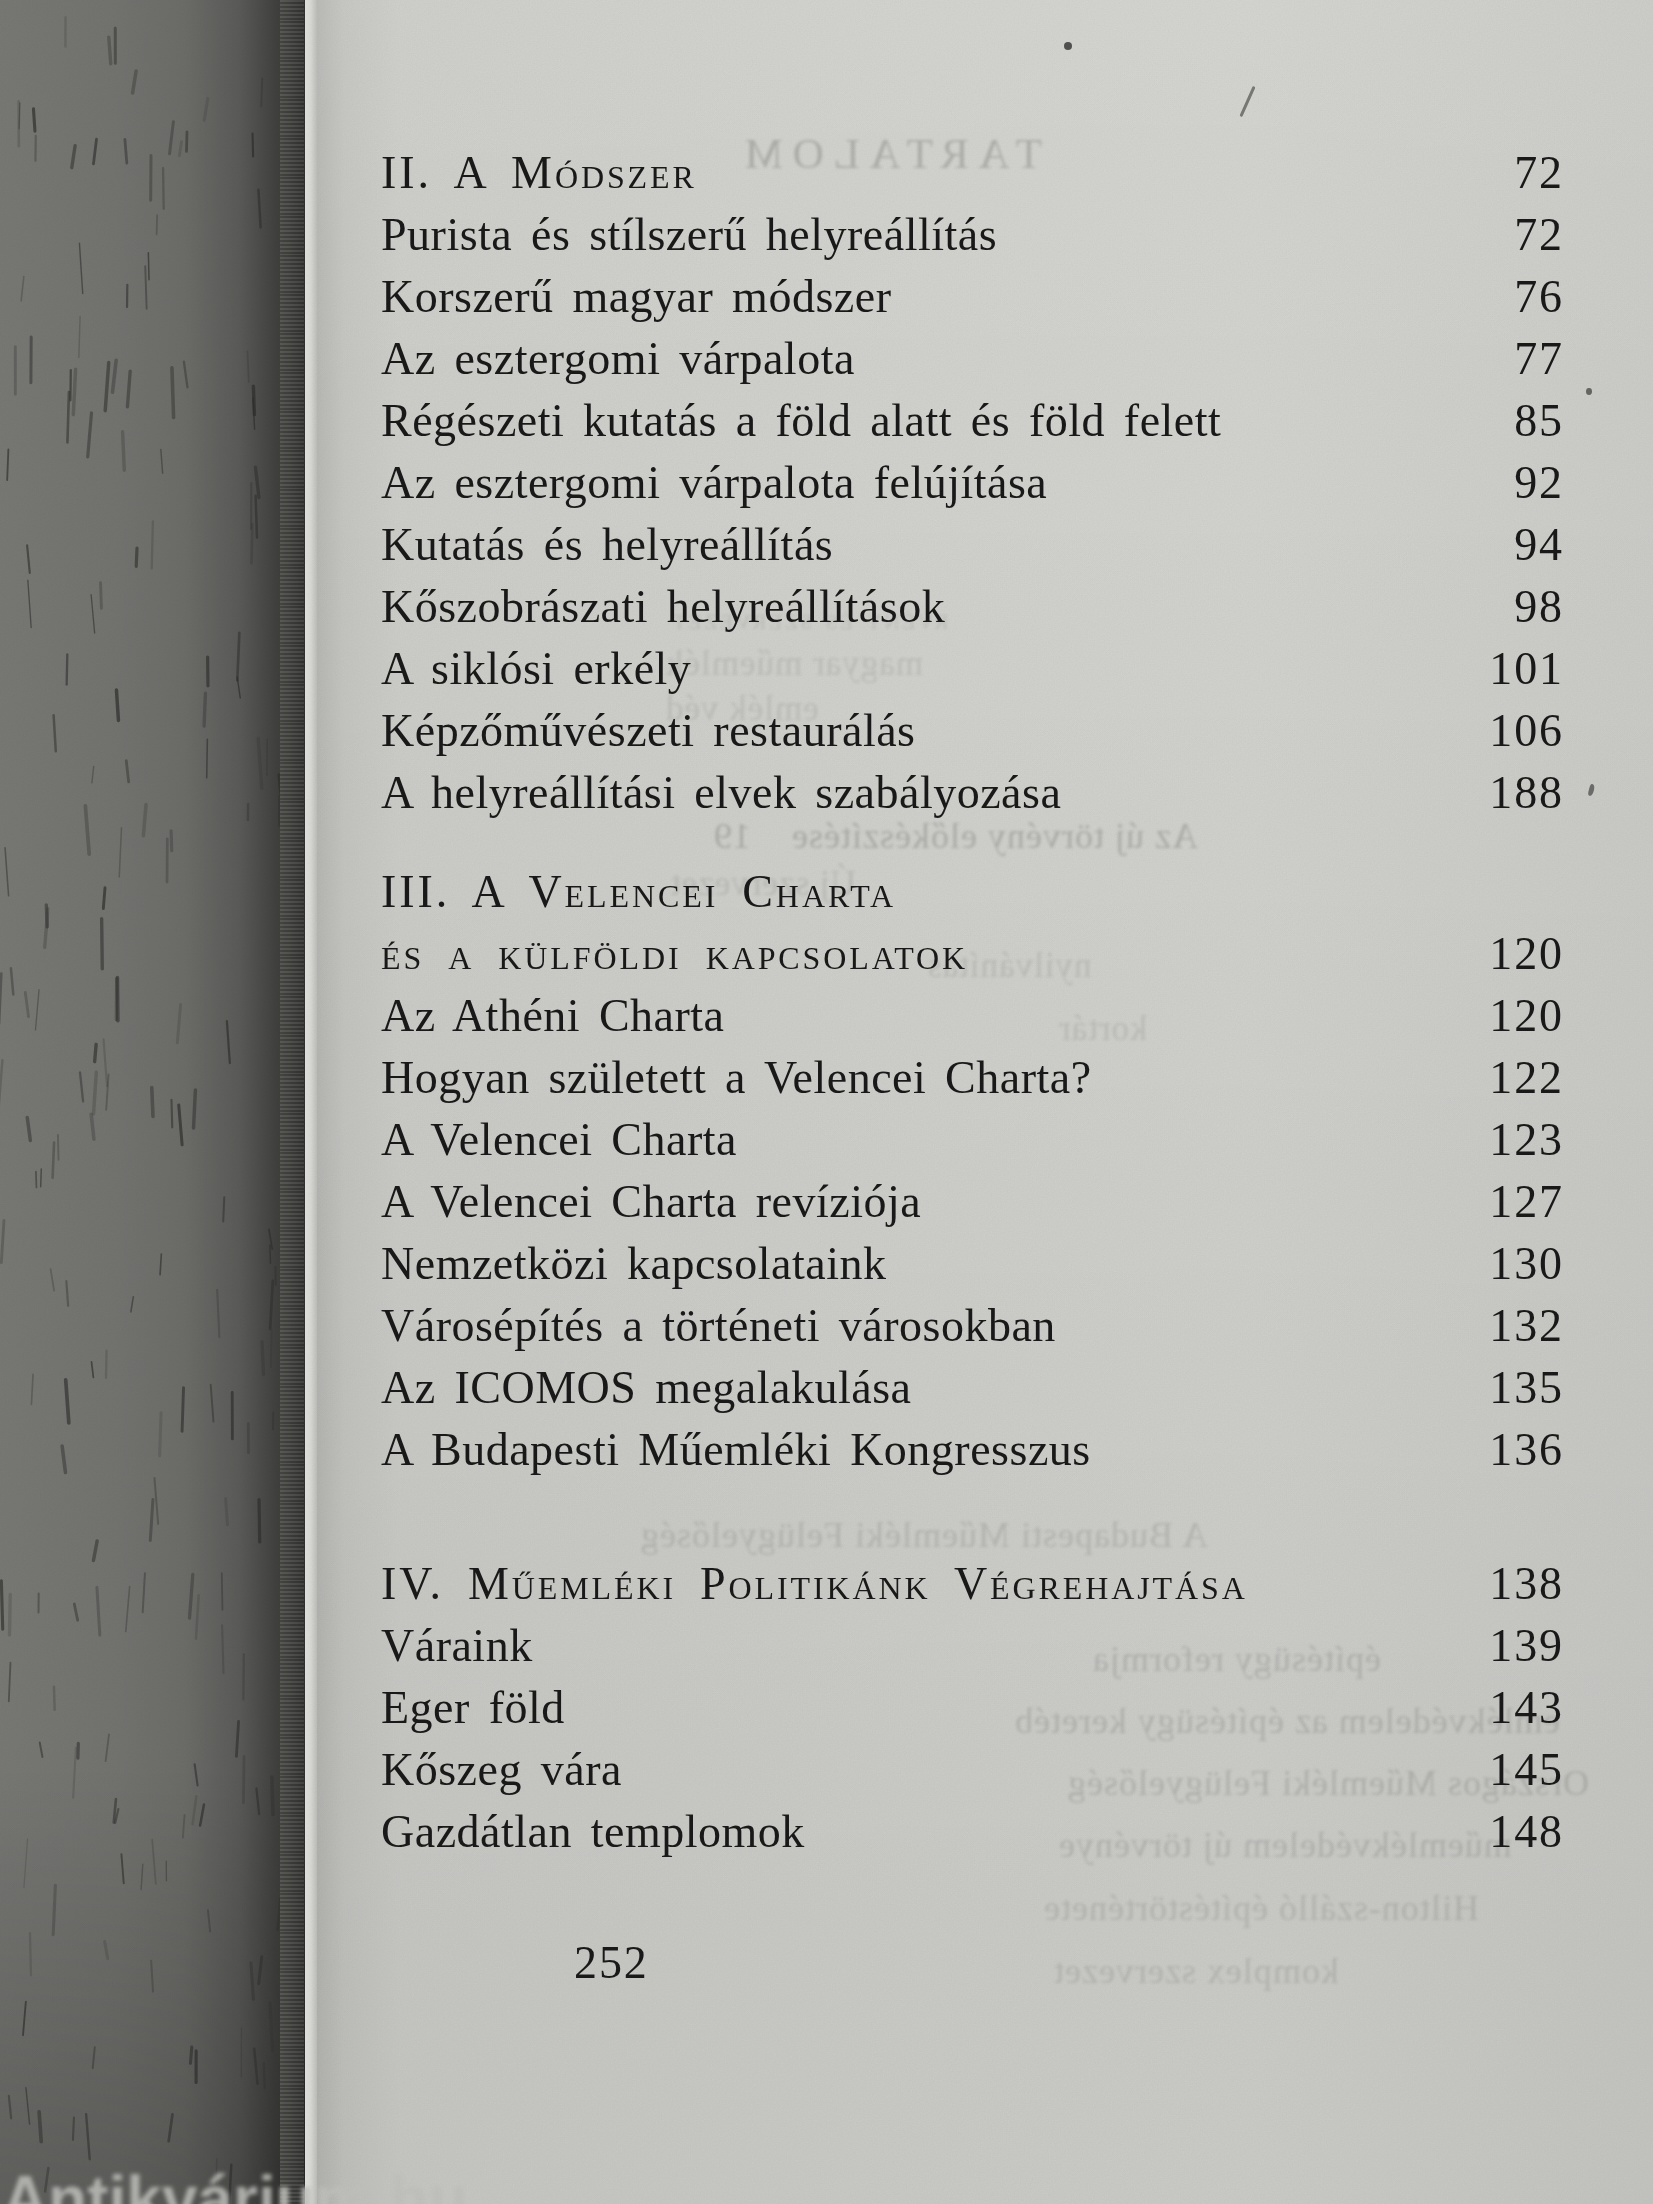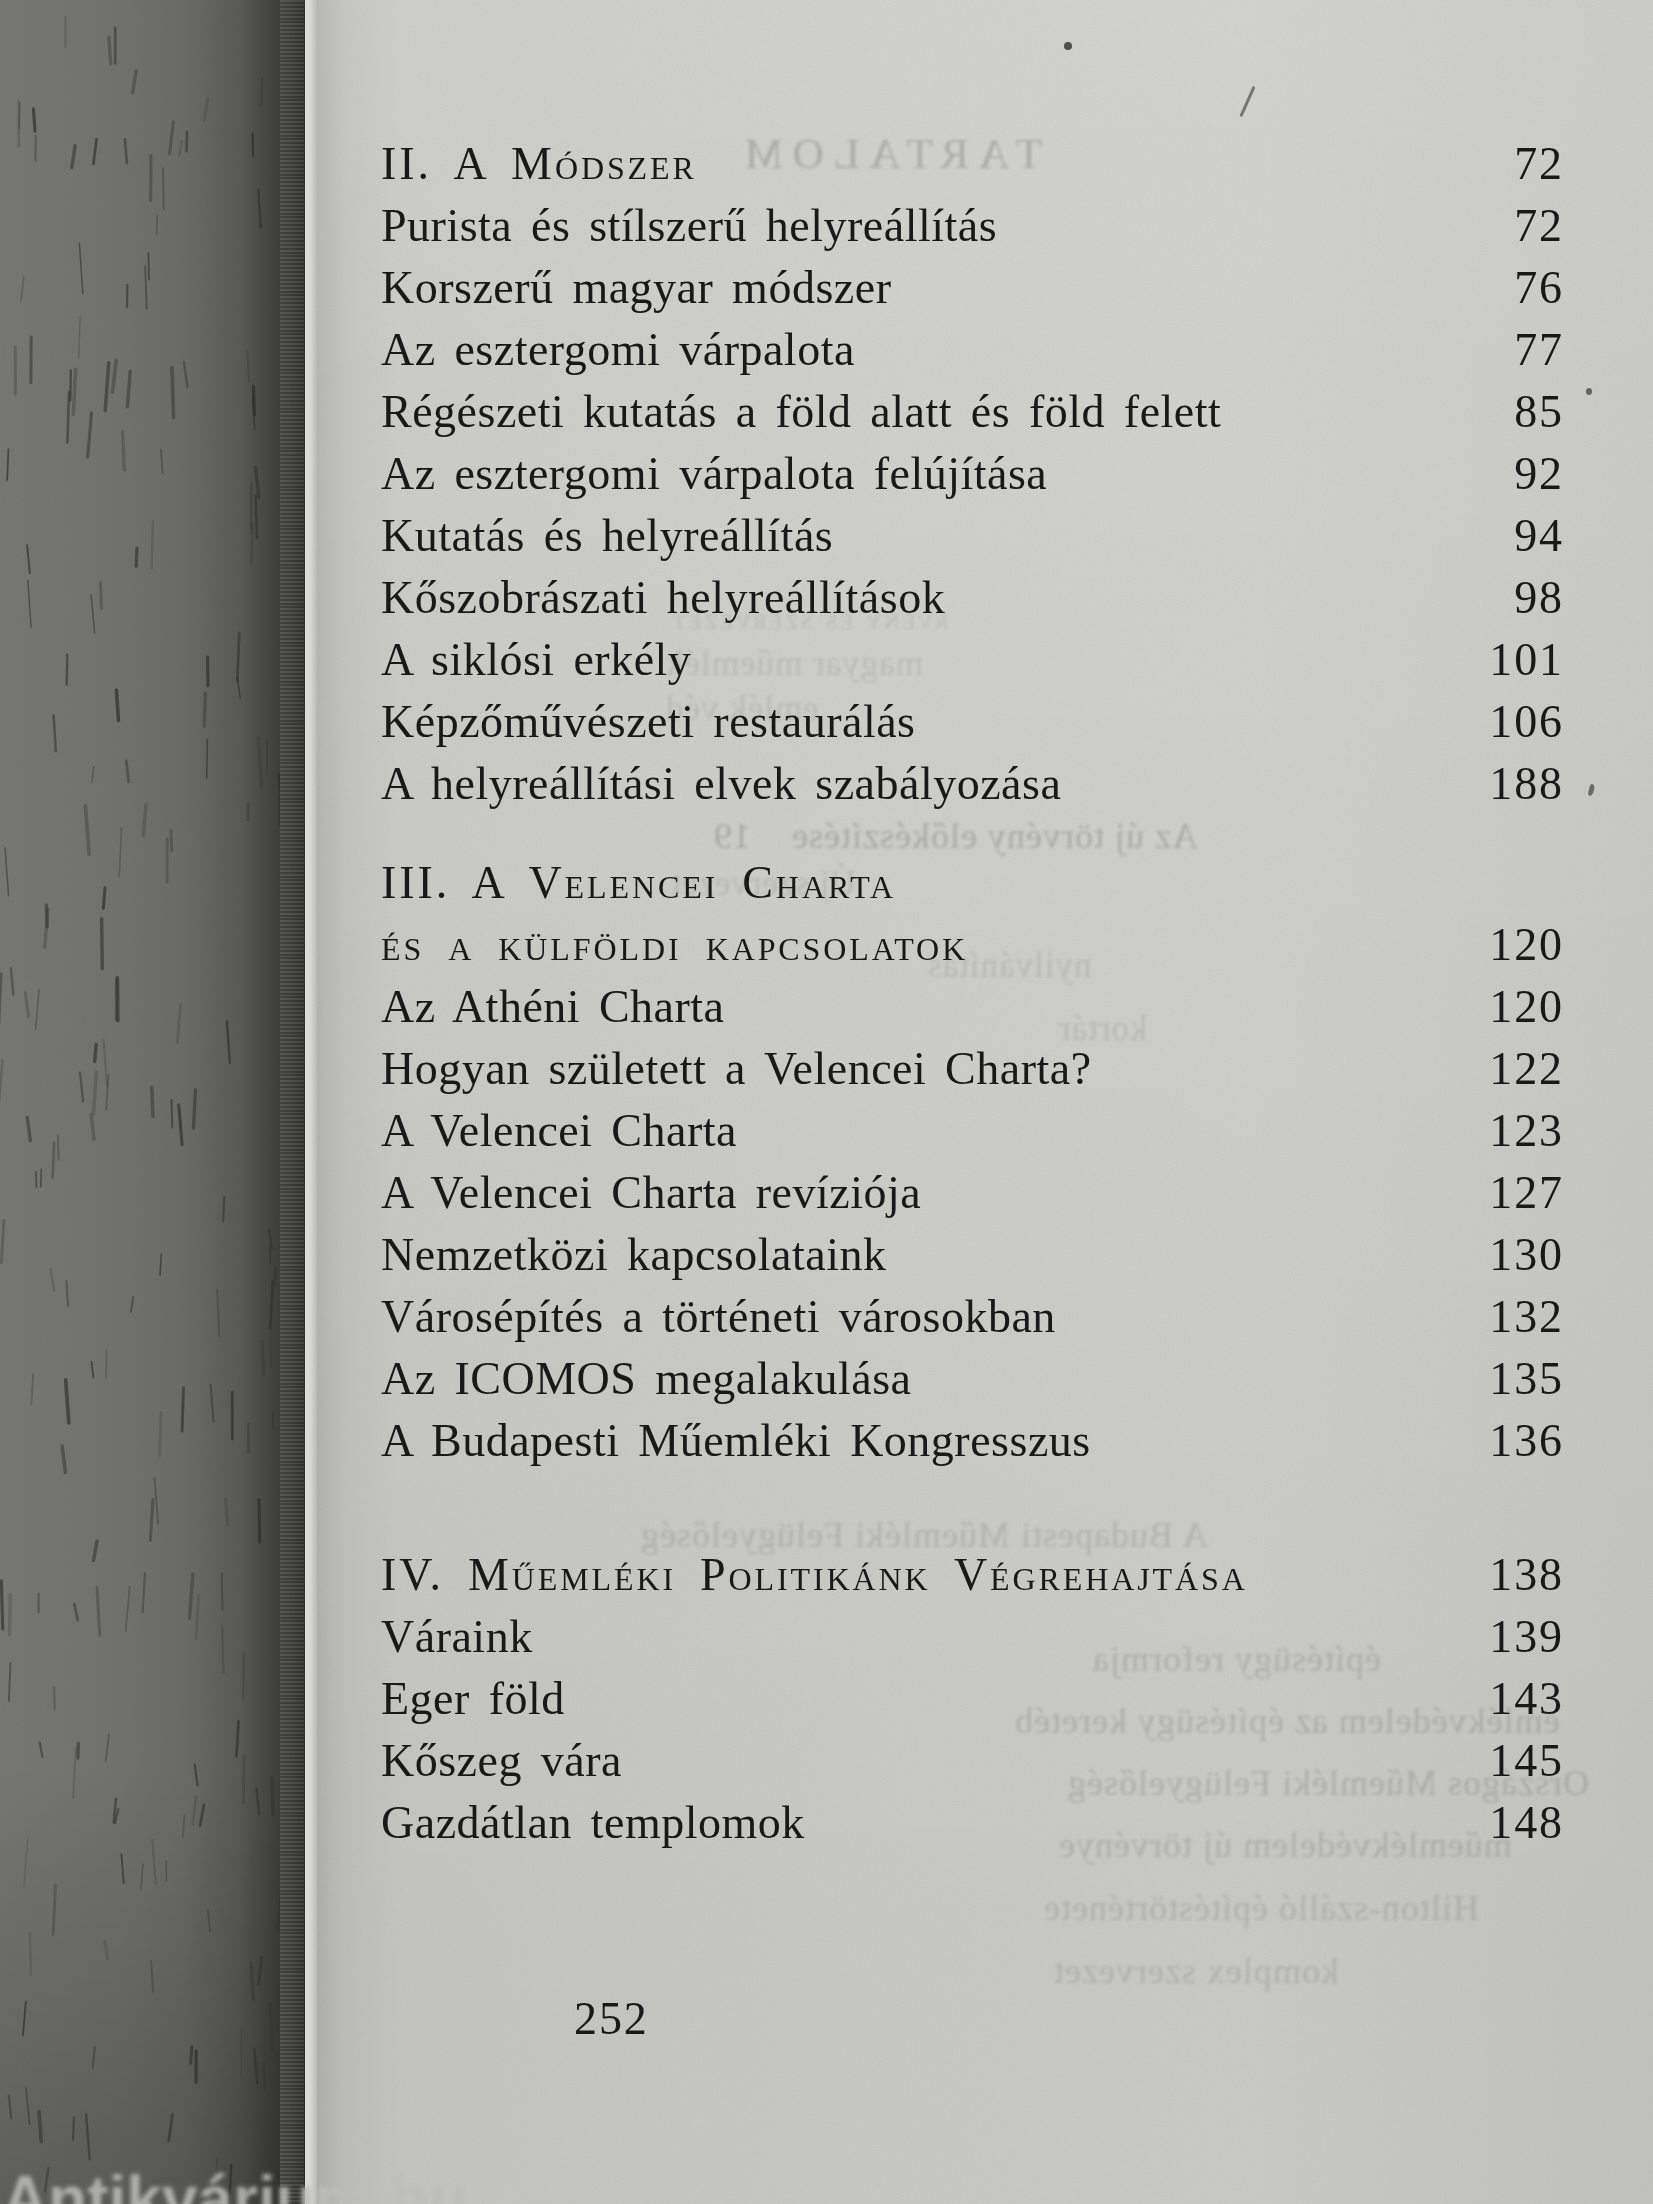--- a/index.html
+++ b/index.html
@@ -27,34 +27,34 @@
     background:linear-gradient(to right,#e6e6e2 0%,#dcdcd8 45%,#bcbcb8 100%);
   }
   .paper{
     position:absolute;left:317px;top:0;width:1336px;height:2205px;
     background:
       linear-gradient(to bottom, rgba(255,255,255,0.05) 0%, rgba(0,0,0,0.00) 20%, rgba(0,0,0,0.04) 90%),
       linear-gradient(to right,#bbbbb8 0px,#c9c9c5 27px,#d1d1cd 82px,#d5d5d1 45%,#d6d6d2 70%,#cfcfcb 100%);
   }
   
   .toc{position:absolute;left:381px;top:137px;width:1183px;}
-  .row{display:flex;align-items:flex-start;height:62px;font-size:46px;}
+  .row{display:flex;align-items:flex-end;height:62px;font-size:46px;}
   .row .label{white-space:nowrap;letter-spacing:0.5px;word-spacing:6.8px;}
   .row.heading .label{font-variant:small-caps;letter-spacing:2.9px;word-spacing:9.7px;}
   .row .num{margin-left:auto;letter-spacing:1.9px;padding-left:19.4px;}
   .section.sec1{margin-top:37px;}
   .section.sec2{margin-top:72px;}
   
   .ghost{
     position:absolute;transform:scaleX(-1);filter:blur(1.6px);
     color:#222220;white-space:pre;pointer-events:none;letter-spacing:1px;
   }
   .ghost.sc{font-variant:small-caps;}
   
-  .folio{position:absolute;left:574px;top:1992px;font-size:46px;letter-spacing:1.9px;}
+  .folio{position:absolute;left:574px;top:1936px;font-size:46px;letter-spacing:1.9px;}
   
   .watermark{
     position:absolute;left:1.9px;top:2162px;
     font-family:"Liberation Sans","DejaVu Sans",sans-serif;font-weight:bold;
     font-size:64px;color:#c4c4c0;filter:blur(2.3px);opacity:0.85;white-space:nowrap;
   }
   
   .speck{position:absolute;border-radius:50%;background:#3c3c3a;}
   .speck.s1{left:1064px;top:42px;width:7.8px;height:7.8px;opacity:.85;}
   .speck.s2{left:1586px;top:388px;width:5.8px;height:6.8px;opacity:.7;}

